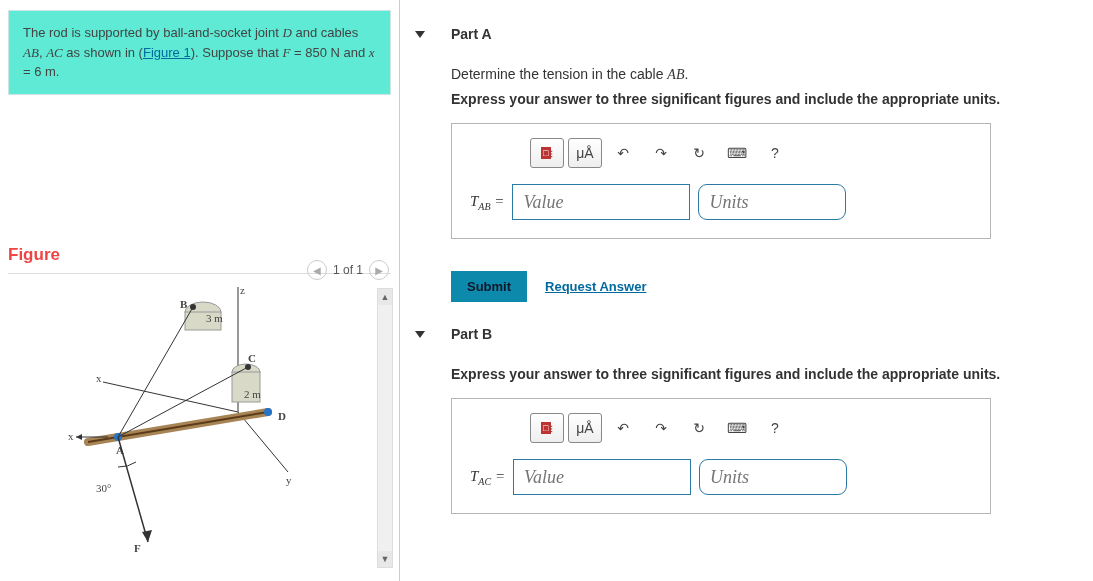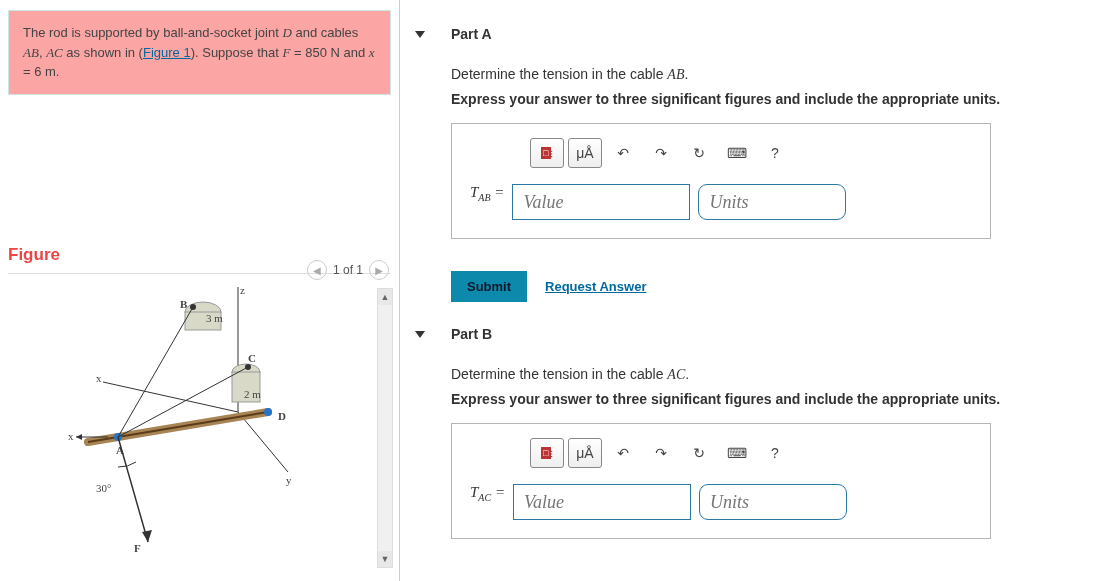--- a/index.html
+++ b/index.html
@@ -15,21 +15,21 @@
   }
   .left-pane {
     position: absolute;
     left: 0; top: 0;
     width: 400px;
     height: 581px;
     border-right: 1px solid #ccc;
     padding: 10px 8px 0 8px;
   }
   .prompt-box {
-    background: #fca5a5;
+    background: #5eead4;
     border: 1px solid #cde5e5;
     padding: 12px 14px;
     line-height: 1.5;
     font-size: 13px;
     color: #444;
   }
   .prompt-box a { color: #006a9f; text-decoration: underline; }
   .ital { font-style: italic; font-family: Georgia, serif; }
   .fig-title {
     font-size: 17px;
@@ -127,20 +127,21 @@
     border-radius: 3px;
     background: linear-gradient(#fff,#eee);
     display: flex; align-items: center; justify-content: center;
     font-size: 14px;
     cursor: pointer;
     color: #444;
   }
   .tbtn.noborder { border: none; background: none; }
   .input-row {
     display: flex;
+    align-items: center;
     gap: 8px;
   }
   .var-label {
     font-family: Georgia, serif;
     font-style: italic;
     font-size: 15px;
   }
   .sub { font-size: 10px; vertical-align: sub; font-style: italic; }
   .val-input, .unit-input {
     height: 36px;
@@ -287,23 +288,20 @@
     <span class="req-link">Request Answer</span>
   </div>
 
   <div class="part-sep"></div>
 
   <div class="part-header">
     <div class="tri"></div>
     <span>Part B</span>
   </div>
   <div class="part-body">
-    <div class="question">
-      <span>Determine the tension in the cable </span><span class="ital">AC</span><span>.</span>
-    </div>
     <div class="instruct">Express your answer to three significant figures and include the appropriate units.</div>
     <div class="answer-box">
       <div class="toolbar">
         <div class="tbtn">
             <span style="background:#b33;color:#fff;padding:1px 2px;font-size:9px;">□</span>
             <span style="font-size:9px;">⁝</span>
           </div>
         <div class="tbtn">μÅ</div>
         <div class="tbtn noborder">↶</div>
         <div class="tbtn noborder">↷</div>

